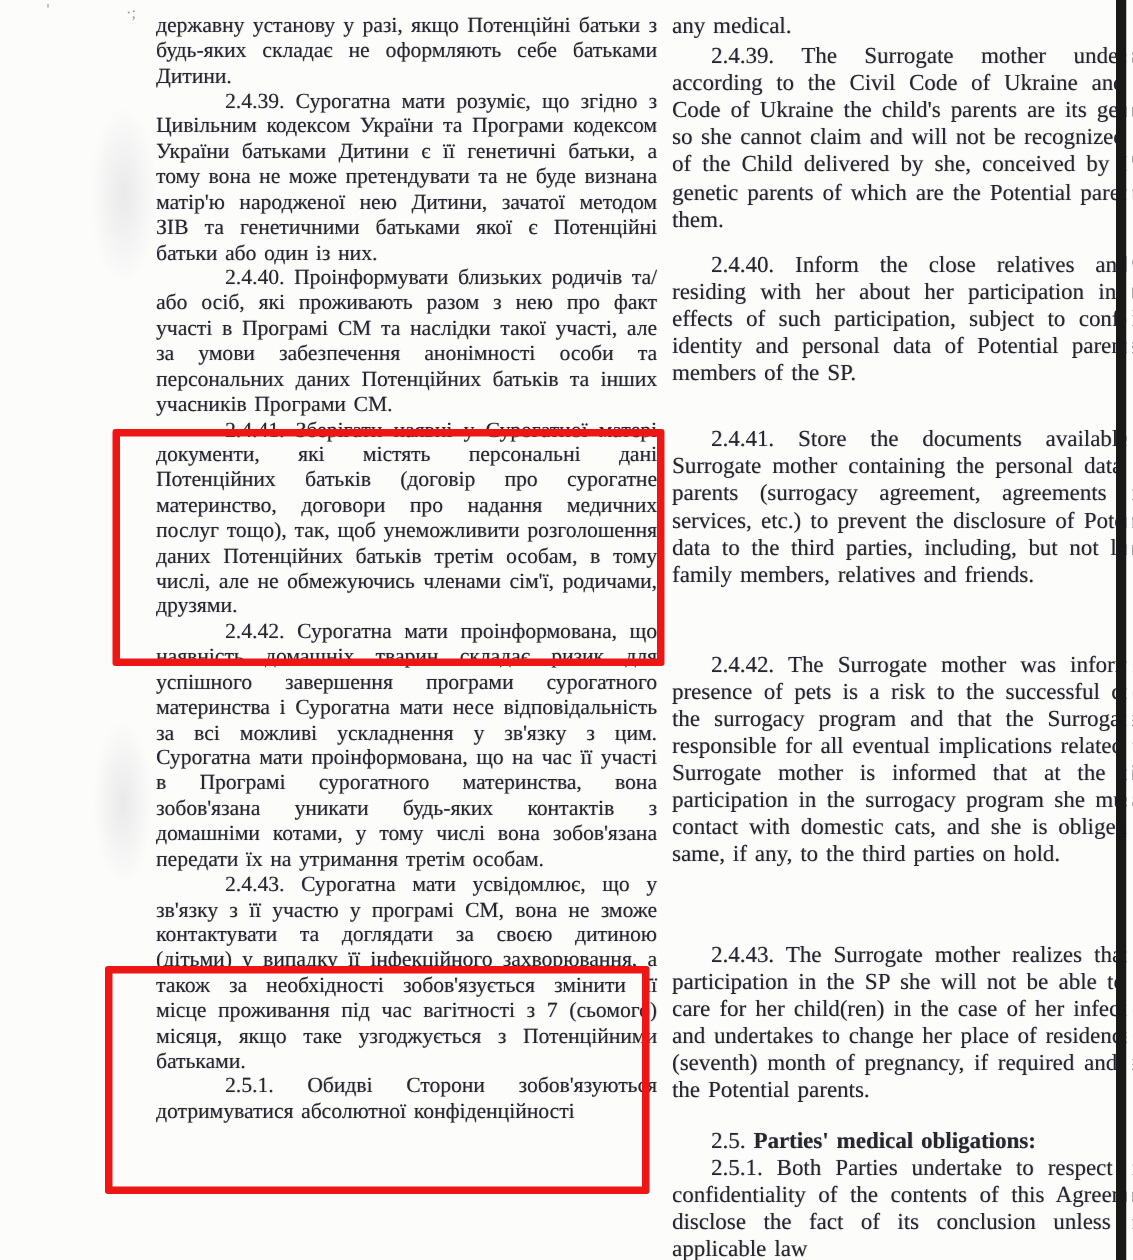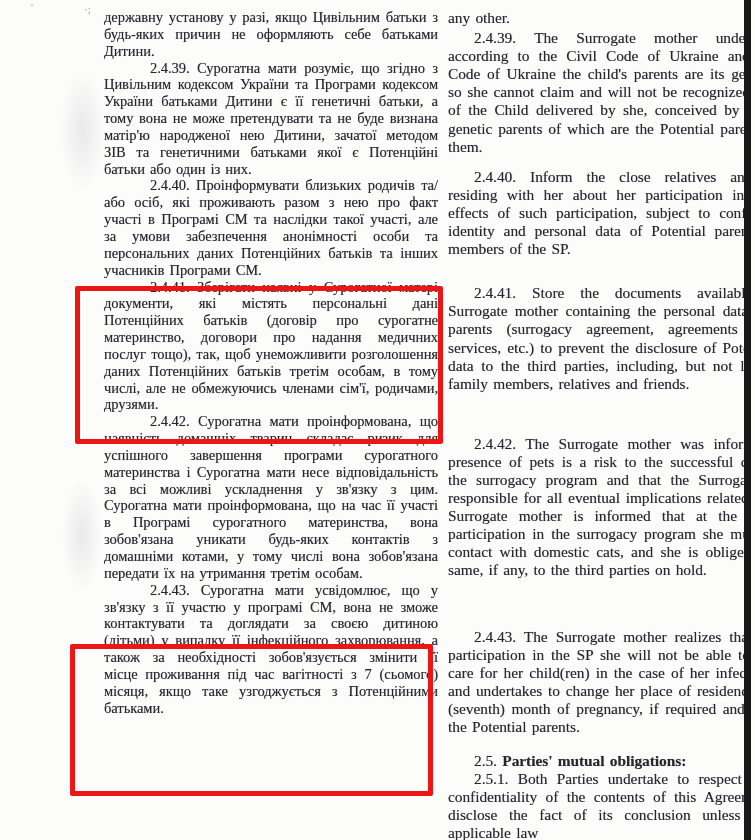--- a/index.html
+++ b/index.html
@@ -57,45 +57,49 @@
 </head>
 <body>
 
 <div class="smudge" id="smudge-1"></div>
 <div class="smudge" id="smudge-2"></div>
 
 <span class="scan-mark" id="scan-mark-1">'</span>
 <span class="scan-mark" id="scan-mark-2">·;</span>
 
 <div class="col col-left">
-  <p class="para noindent"><span>державну установу у разі, якщо Цивільним батьки з будь-яких причин не оформляють себе батьками Дитини.</span></p>
+  <p class="para noindent"><span>державну установу у разі, якщо Потенційні батьки з будь-яких складає не оформляють себе батьками Дитини.</span></p>
   <p class="para">
     <span class="num">2.4.39.</span>
     <span>Сурогатна мати розуміє, що згідно з Цивільним кодексом України та Програми кодексом України батьками Дитини є її генетичні батьки, а тому вона не може претендувати та не буде визнана матір'ю народженої нею Дитини, зачатої методом ЗІВ та генетичними батьками якої є Потенційні батьки або один із них.</span>
   </p>
   <p class="para">
     <span class="num">2.4.40.</span>
     <span>Проінформувати близьких родичів та/або осіб, які проживають разом з нею про факт участі в Програмі СМ та наслідки такої участі, але за умови забезпечення анонімності особи та персональних даних Потенційних батьків та інших учасників Програми СМ.</span>
   </p>
   <p class="para">
     <span class="num">2.4.41.</span>
     <span>Зберігати наявні у Сурогатної матері документи, які містять персональні дані Потенційних батьків (договір про сурогатне материнство, договори про надання медичних послуг тощо), так, щоб унеможливити розголошення даних Потенційних батьків третім особам, в тому числі, але не обмежуючись членами сім'ї, родичами, друзями.</span>
   </p>
   <p class="para">
     <span class="num">2.4.42.</span>
     <span>Сурогатна мати проінформована, що наявність домашніх тварин складає ризик для успішного завершення програми сурогатного материнства і Сурогатна мати несе відповідальність за всі можливі ускладнення у зв'язку з цим. Сурогатна мати проінформована, що на час її участі в Програмі сурогатного материнства, вона зобов'язана уникати будь-яких контактів з домашніми котами, у тому числі вона зобов'язана передати їх на утримання третім особам.</span>
   </p>
   <p class="para">
     <span class="num">2.4.43.</span>
     <span>Сурогатна мати усвідомлює, що у зв'язку з її участю у програмі СМ, вона не зможе контактувати та доглядати за своєю дитиною (дітьми) у випадку її інфекційного захворювання, а також за необхідності зобов'язується змінити її місце проживання під час вагітності з 7 (сьомого) місяця, якщо таке узгоджується з Потенційними батьками.</span>
   </p>
+  <p class="para">
+    <span class="num">2.5.1.</span>
+    <span>Обидві Сторони зобов'язуються дотримуватися абсолютної конфіденційності</span>
+  </p>
 </div>
 
 <div class="col col-right">
-  <p class="para noindent"><span>any other.</span></p>
+  <p class="para noindent"><span>any medical.</span></p>
   <p class="para gap-xs">
     <span class="num">2.4.39.</span>
     <span>The Surrogate mother understands that according to the Civil Code of Ukraine and the Family Code of Ukraine the child's parents are its genetic parents, so she cannot claim and will not be recognized as a mother of the Child delivered by she, conceived by IVF, and the genetic parents of which are the Potential parents or one of them.</span>
   </p>
   <p class="para gap-s">
     <span class="num">2.4.40.</span>
     <span>Inform the close relatives and/or persons residing with her about her participation in the SP and effects of such participation, subject to confidentiality of identity and personal data of Potential parents and other members of the SP.</span>
   </p>
   <p class="para gap-m">
     <span class="num">2.4.41.</span>
@@ -104,21 +108,21 @@
   <p class="para gap-l">
     <span class="num">2.4.42.</span>
     <span>The Surrogate mother was informed that the presence of pets is a risk to the successful completion of the surrogacy program and that the Surrogate mother is responsible for all eventual implications related thereto. The Surrogate mother is informed that at the time of her participation in the surrogacy program she must avoid any contact with domestic cats, and she is obliged to pass the same, if any, to the third parties on hold.</span>
   </p>
   <p class="para gap-xl">
     <span class="num">2.4.43.</span>
     <span>The Surrogate mother realizes that due to her participation in the SP she will not be able to contact and care for her child(ren) in the case of her infectious disease, and undertakes to change her place of residence since the 7 (seventh) month of pregnancy, if required and approved by the Potential parents.</span>
   </p>
   <p class="para head gap-h">
     <span class="num">2.5.</span>
-    <span>Parties' mutual obligations:</span>
+    <span>Parties' medical obligations:</span>
   </p>
   <p class="para">
     <span class="num">2.5.1.</span>
     <span>Both Parties undertake to respect the absolute confidentiality of the contents of this Agreement and not disclose the fact of its conclusion unless required by applicable law</span>
   </p>
 </div>
 
 <div class="annotation" id="annotation-box-1"></div>
 <div class="annotation" id="annotation-box-2"></div>
 

